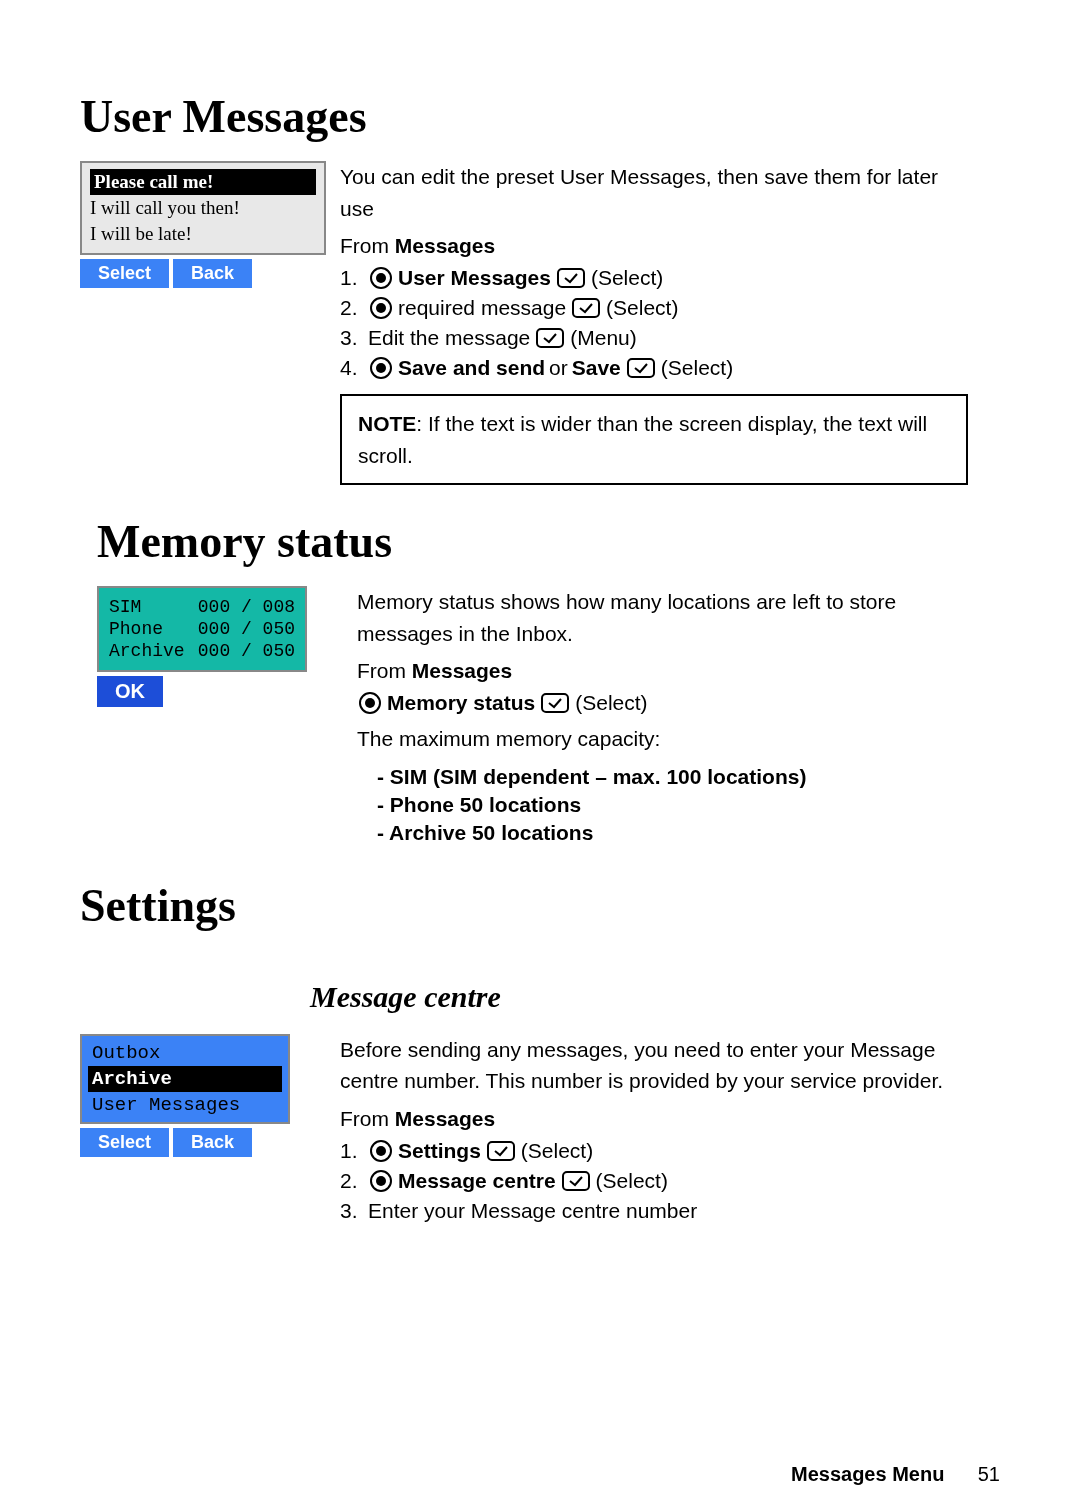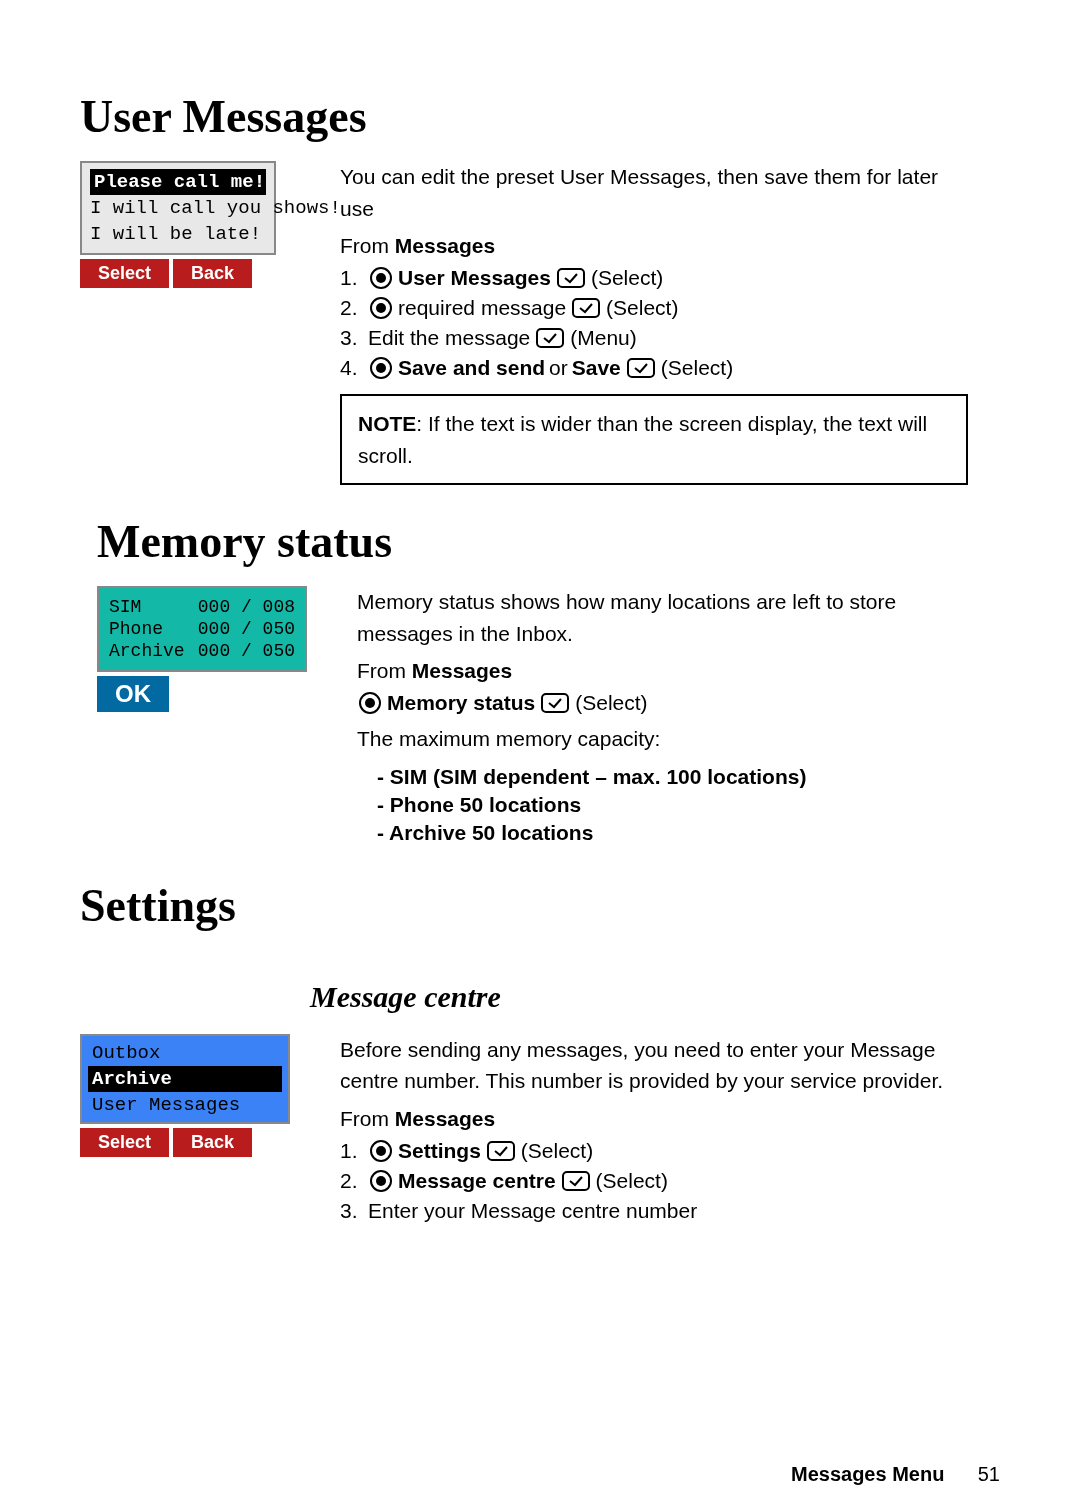--- a/index.html
+++ b/index.html
@@ -43,22 +43,22 @@
     .right-col {
       flex: 1;
     }
 
     
     .phone-screen {
       border: 2px solid #888;
       background: #e8e8e8;
       padding: 6px 8px;
       font-size: 19px;
-      font-family: Liberation Mono, monospace;
-      width: 196px;
+      font-family: Liberation Serif, serif;
+      width: 246px;
     }
 
     .phone-screen-row {
       padding: 2px 0;
       white-space: nowrap;
     }
 
     .phone-screen-row.highlighted {
       background: #000;
       color: #fff;
@@ -66,21 +66,21 @@
       font-weight: bold;
     }
 
     .phone-buttons {
       display: flex;
       gap: 4px;
       margin-top: 4px;
     }
 
     .phone-btn {
-      background: #b91c1c;
+      background: #3b82f6;
       color: #fff;
       font-weight: bold;
       font-size: 18px;
       padding: 4px 18px;
       font-family: Arial, sans-serif;
     }
 
     
     .instruction-text {
       font-size: 21px;
@@ -177,24 +177,24 @@
       width: 210px;
     }
 
     .memory-row {
       display: flex;
       justify-content: space-between;
       padding: 1px 2px;
     }
 
     .memory-ok-btn {
-      background: #0369a1;
+      background: #1d4ed8;
       color: #fff;
       font-weight: bold;
-      font-size: 24px;
+      font-size: 20px;
       padding: 4px 18px;
       display: inline-block;
       margin-top: 4px;
       font-family: Arial, sans-serif;
     }
 
     
     .bullet-list {
       list-style: none;
       padding: 0;
@@ -274,21 +274,21 @@
 <div class="page">
 
   <div>
     <h1 class="section-title">User Messages</h1>
 
     <div class="two-col">
 
       <div class="left-col">
         <div class="phone-screen">
           <div class="phone-screen-row highlighted">Please call me!</div>
-          <div class="phone-screen-row">I will call you shows!</div>
+          <div class="phone-screen-row">I will call you then!</div>
           <div class="phone-screen-row">I will be late!</div>
         </div>
         <div class="phone-buttons">
           <div class="phone-btn">Select</div>
           <div class="phone-btn">Back</div>
         </div>
       </div>
 
       <div class="right-col">
         <p class="instruction-text">You can edit the preset User Messages, then save them for later use</p>

